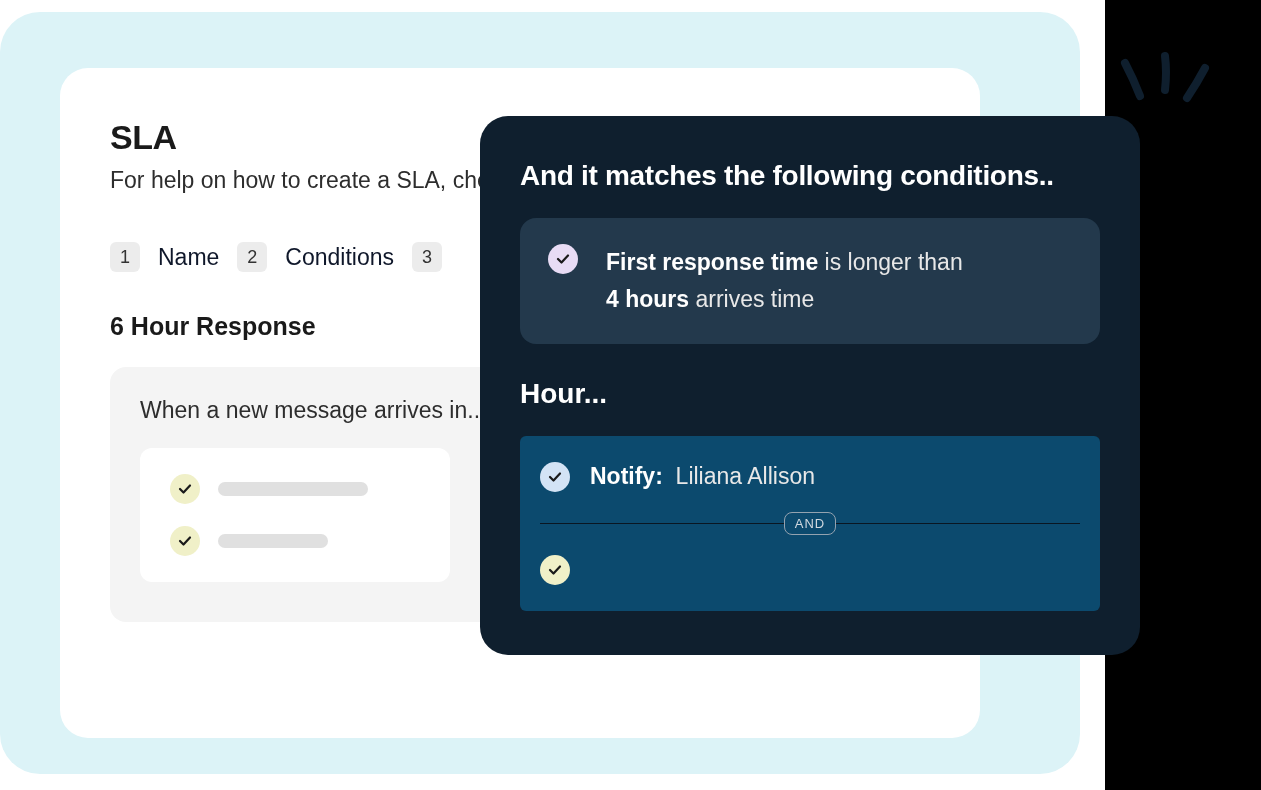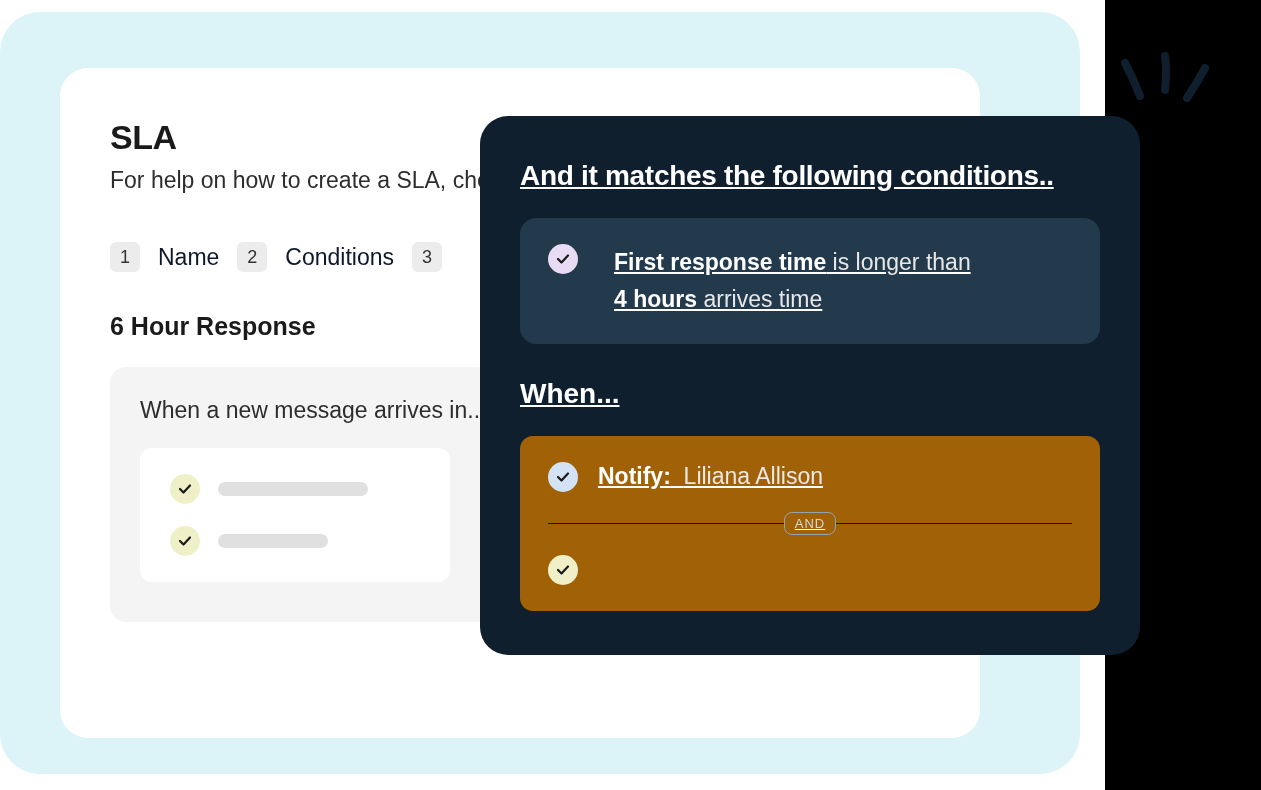--- a/index.html
+++ b/index.html
@@ -145,58 +145,57 @@
     
     .overlay-card {
       position: absolute;
       top: 116px;
       left: 480px;
       width: 660px;
       background: #0f1f2e;
       border-radius: 28px;
       padding: 44px 40px 44px 40px;
       color: #fff;
-      text-decoration: underline;
     }
     .overlay-heading {
       font-size: 28px;
       font-weight: 700;
       color: #fff;
       margin-bottom: 26px;
       letter-spacing: -0.3px;
     }
     .condition-card {
       background: #23394c;
       border-radius: 16px;
       padding: 26px 28px;
       display: flex;
       align-items: flex-start;
-      gap: 36px;
+      gap: 28px;
     }
     .condition-text {
       font-size: 23px;
       line-height: 1.6;
       color: #e8e8e8;
       font-weight: 400;
     }
     .condition-text .bold {
       font-weight: 700;
       color: #fff;
     }
     .then-heading {
       font-size: 28px;
       font-weight: 700;
       color: #fff;
       margin-top: 34px;
       margin-bottom: 26px;
     }
     .action-card {
-      background: #a16207;
-      border-radius: 13px;
-      padding: 26px 28px;
+      background: #0c4a6e;
+      border-radius: 6px;
+      padding: 26px 20px;
     }
     .action-row {
       display: flex;
       align-items: center;
       gap: 20px;
     }
     .action-text {
       font-size: 23px;
       color: #e8e8e8;
     }
@@ -285,21 +284,21 @@
       <svg viewBox="0 0 16 16">
           <path d="M3 8 L6.5 11.5 L13 4.5" stroke="#1a1a1a" stroke-width="2.2" fill="none" stroke-linecap="round" stroke-linejoin="round"></path>
         </svg>
     </span>
     <div class="condition-text">
       <span class="bold">First response time</span><span> is longer than </span><br>
       <span class="bold">4 hours</span><span> arrives time</span>
     </div>
   </div>
 
-  <div class="then-heading">When...</div>
+  <div class="then-heading">Hour...</div>
 
   <div class="action-card">
     <div class="action-row">
       <span class="check-circle blue">
         <svg viewBox="0 0 16 16">
             <path d="M3 8 L6.5 11.5 L13 4.5" stroke="#1a1a1a" stroke-width="2.2" fill="none" stroke-linecap="round" stroke-linejoin="round"></path>
           </svg>
       </span>
       <div class="action-text">
         <span class="bold">Notify:</span>&nbsp;&nbsp;<span>Liliana Allison</span>

